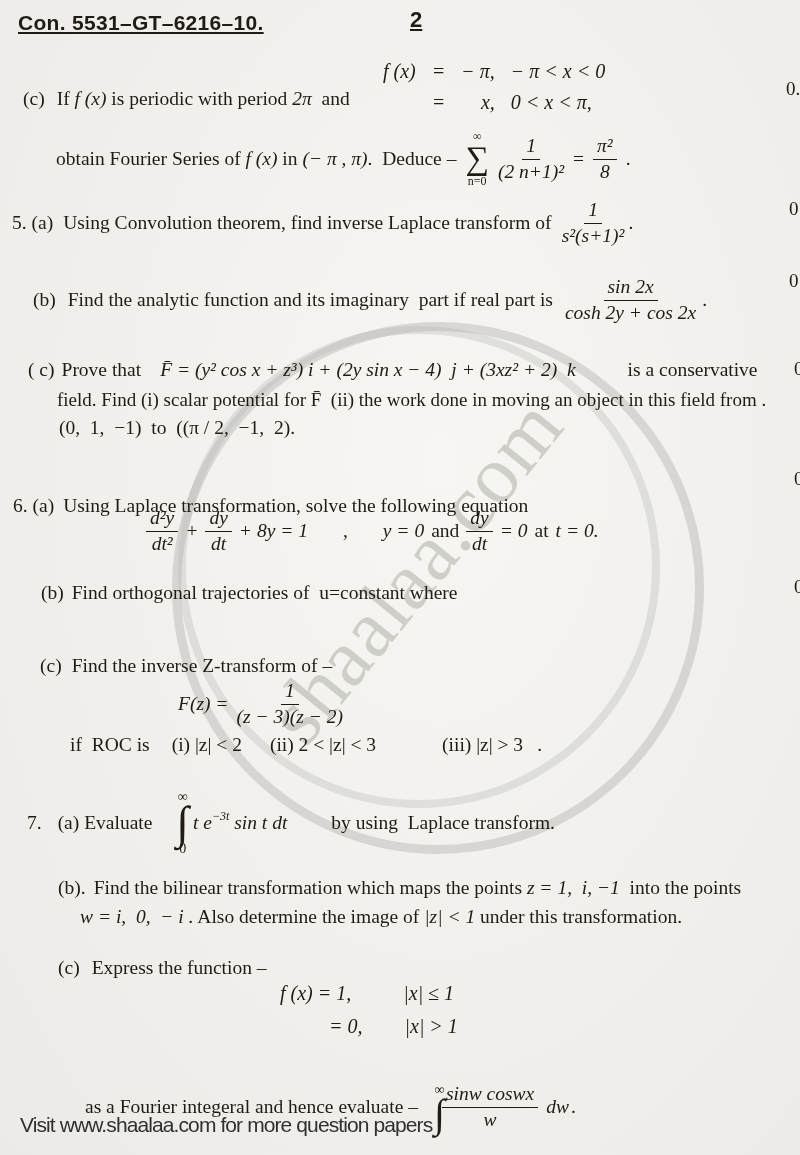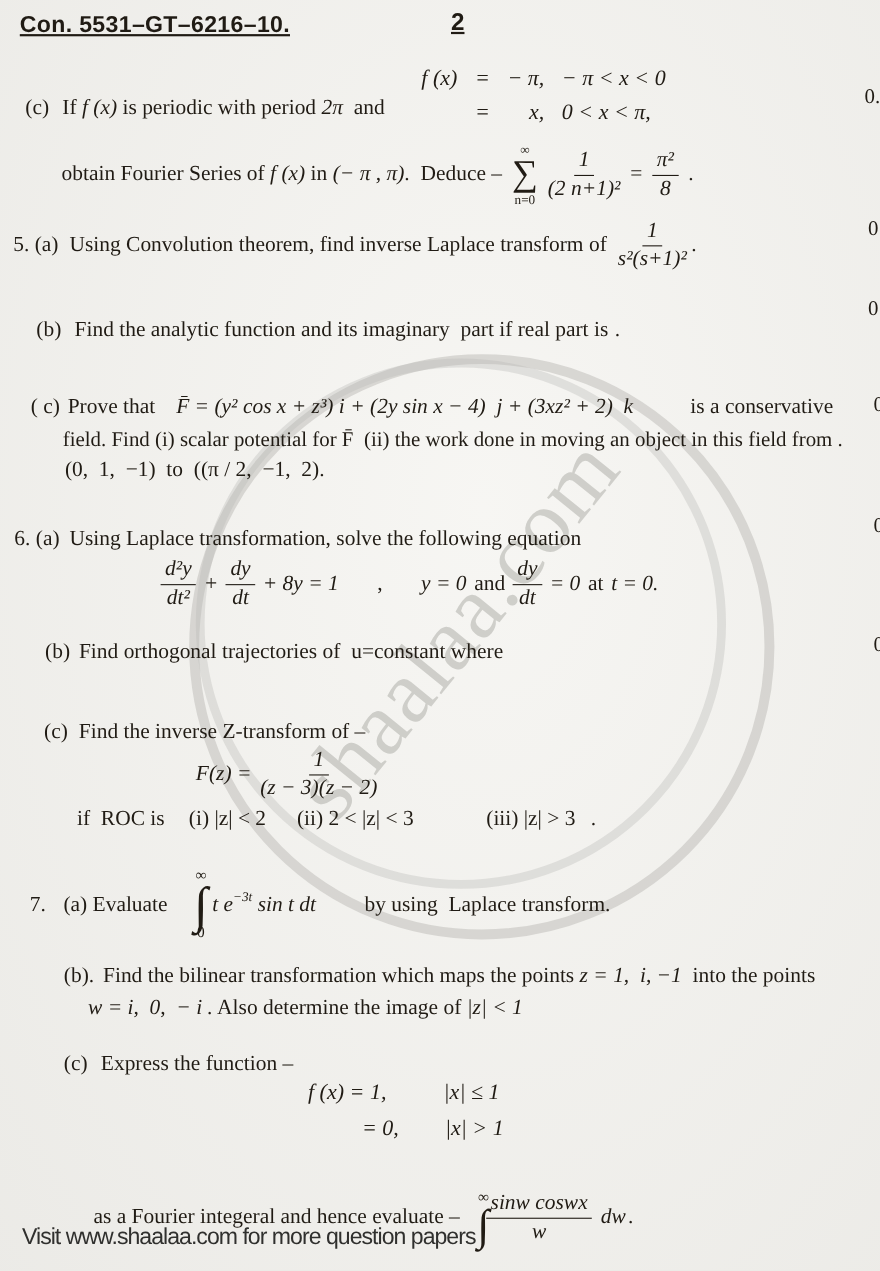--- a/index.html
+++ b/index.html
@@ -106,33 +106,37 @@
     <span class="frac">
       <span class="num">1</span>
       <span class="den">s²(s+1)²</span>
     </span>
     <span style="margin-left:-6px">.</span>
   </div>
 
   <div class="line" style="left:33px;top:270px;height:60px;gap:12px">
     <span>(b)</span>
     <span>Find the analytic function and its imaginary  part if real part is</span>
+    <span class="frac">
+      <span class="num">sin 2x</span>
+      <span class="den">cosh 2y + cos 2x</span>
+    </span>
     <span style="margin-left:-6px">.</span>
   </div>
 
   <div class="line" style="left:28px;top:358px">
     <span>( c)</span>
     <span style="margin-left:7px">Prove that</span>
     <span class="it" style="margin-left:19px">F̄ = (y² cos x + z³) i + (2y sin x − 4)  j + (3xz² + 2)  k</span>
     <span style="margin-left:52px">is a conservative</span>
   </div>
   <div class="line" style="left:57px;top:388px;font-size:19px">field. Find (i) scalar potential for F̄  (ii) the work done in moving an object in this field from .</div>
   <div class="line" style="left:59px;top:416px">(0,  1,  −1)  to  ((π / 2,  −1,  2).</div>
 
-  <div class="line" style="left:13px;top:478px;gap:9px">
+  <div class="line" style="left:13px;top:494px;gap:9px">
     <span>6. (a)</span>
     <span>Using Laplace transformation, solve the following equation</span>
   </div>
   <div class="line" style="left:146px;top:501px;height:60px;gap:7px">
     <span class="frac">
       <span class="num">d²y</span>
       <span class="den">dt²</span>
     </span>
     <span class="it">+</span>
     <span class="frac">
@@ -189,20 +193,21 @@
   </div>
 
   <div class="line" style="left:58px;top:876px">
     <span>(b).</span>
     <span style="margin-left:8px"><span>Find the bilinear transformation which maps the points </span><span class="it">z = 1,  i, −1</span><span>  into the points</span></span>
   </div>
   <div class="line" style="left:80px;top:905px">
     <span class="it">w = i,  0,  − i .</span>
     <span> Also determine the image of </span>
     <span class="it">|z| &lt; 1</span>
+    <span> under this transformation.</span>
   </div>
 
   <div class="line" style="left:58px;top:956px;gap:12px">
     <span>(c)</span>
     <span>Express the function –</span>
   </div>
   <div class="line it" style="left:280px;top:981px;font-size:20px">
     <span>f (x) = 1,</span>
     <span style="margin-left:52px">|x| ≤ 1</span>
   </div>

